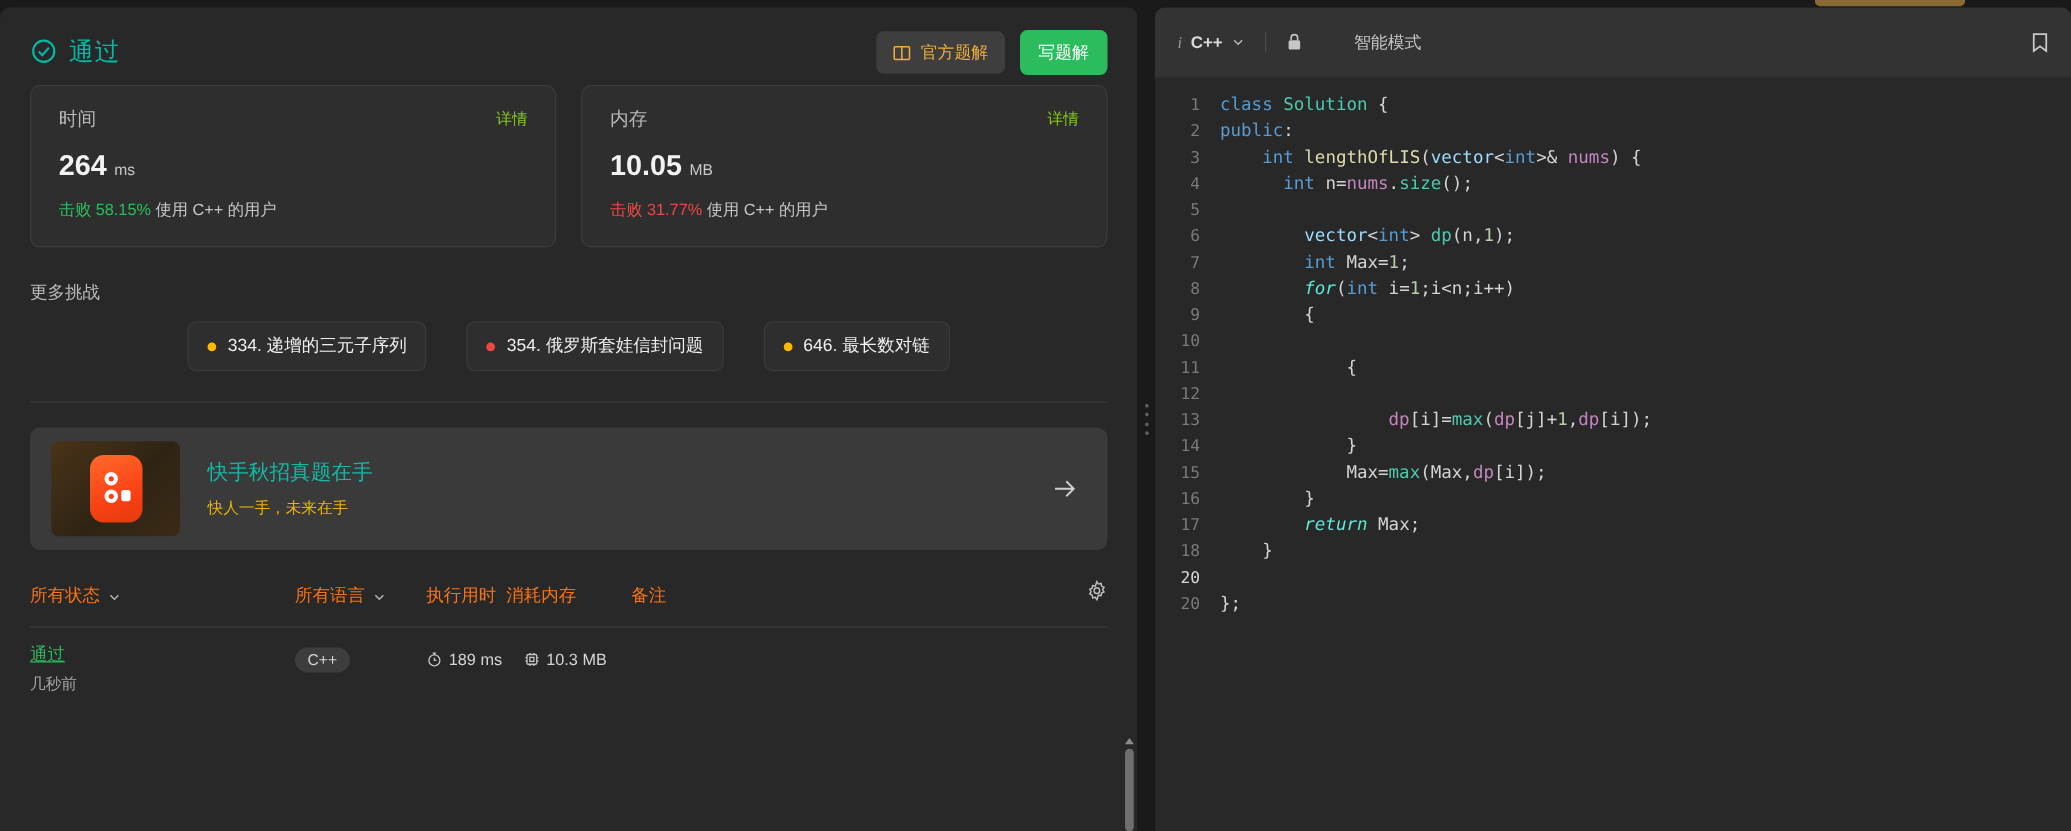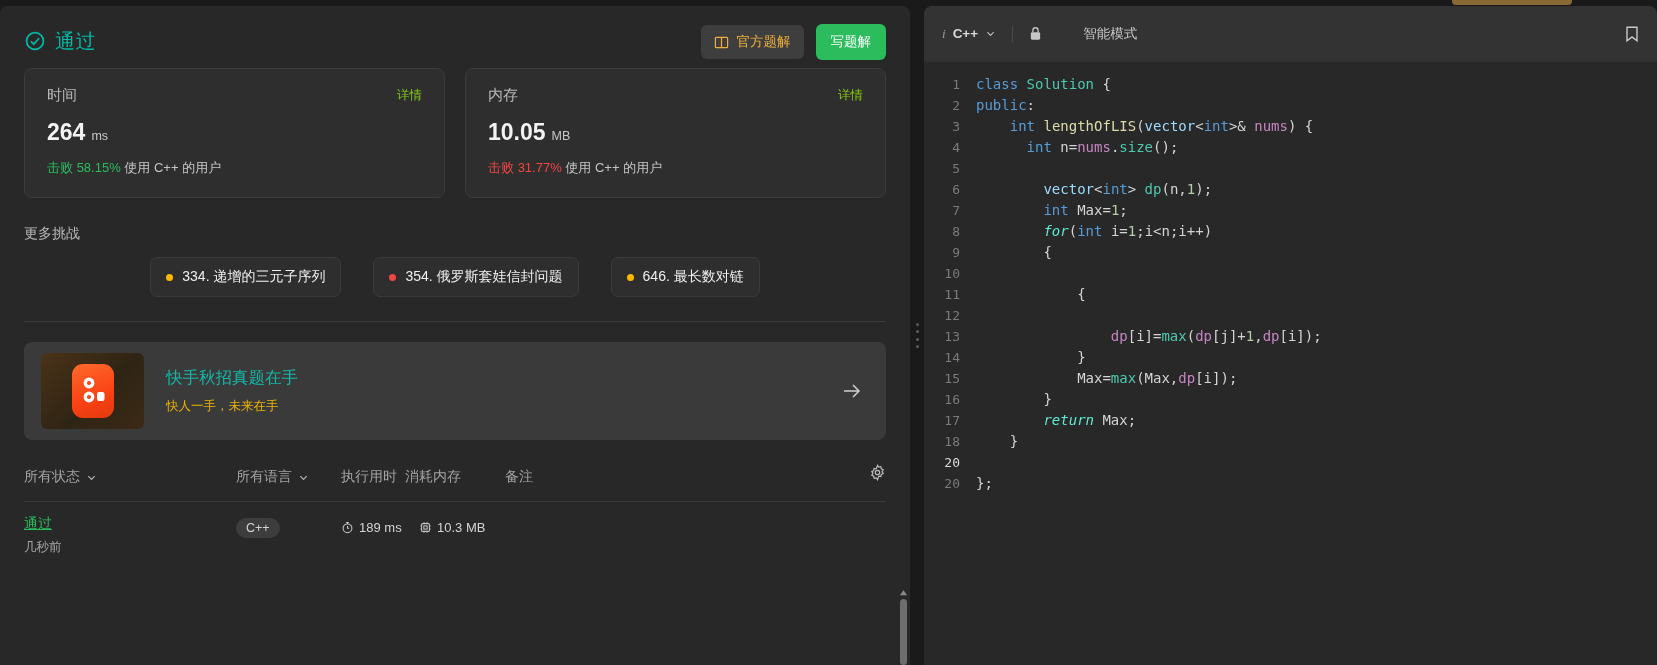--- a/index.html
+++ b/index.html
@@ -76,21 +76,21 @@
       background: linear-gradient(160deg,#ff6a2b 0%,#fa4215 60%,#e23a0d 100%);
       display: flex; align-items: center; justify-content: center; }
   .ks-svg { width: 26px; height: 32px; display: block; }
   .banner-text { margin-left: 22px; }
   .banner-title { font-size: 16.5px; color: #14b8a6; }
   .banner-sub { margin-top: 9px; font-size: 12.5px; color: #eab308; }
   .banner-arrow { margin-left: auto; width: 24px; height: 24px; color: #cfcfcf; display:block; }
 
   
   .table-head { display: flex; align-items: center; padding: 28px 24px 0 24px;
-      font-size: 14px; color: #a3a3a3; position: relative; }
+      font-size: 14px; color: #f97316; position: relative; }
   .th { display: flex; align-items: center; gap: 6px; cursor: default; }
   .th.drop { cursor: pointer; }
   .th-status { width: 212px; }
   .th-lang { width: 105px; }
   .th-time { width: 64px; text-align: center; }
   .th-mem { width: 100px; }
   .th-note { width: 90px; }
   .caret { width: 11px; height: 11px; display: block; color: #b5b5b5; }
   .gear { position: absolute; right: 24px; top: 24px; width: 17px; height: 17px;
       color: #bdbdbd; cursor: pointer; display: block; }

